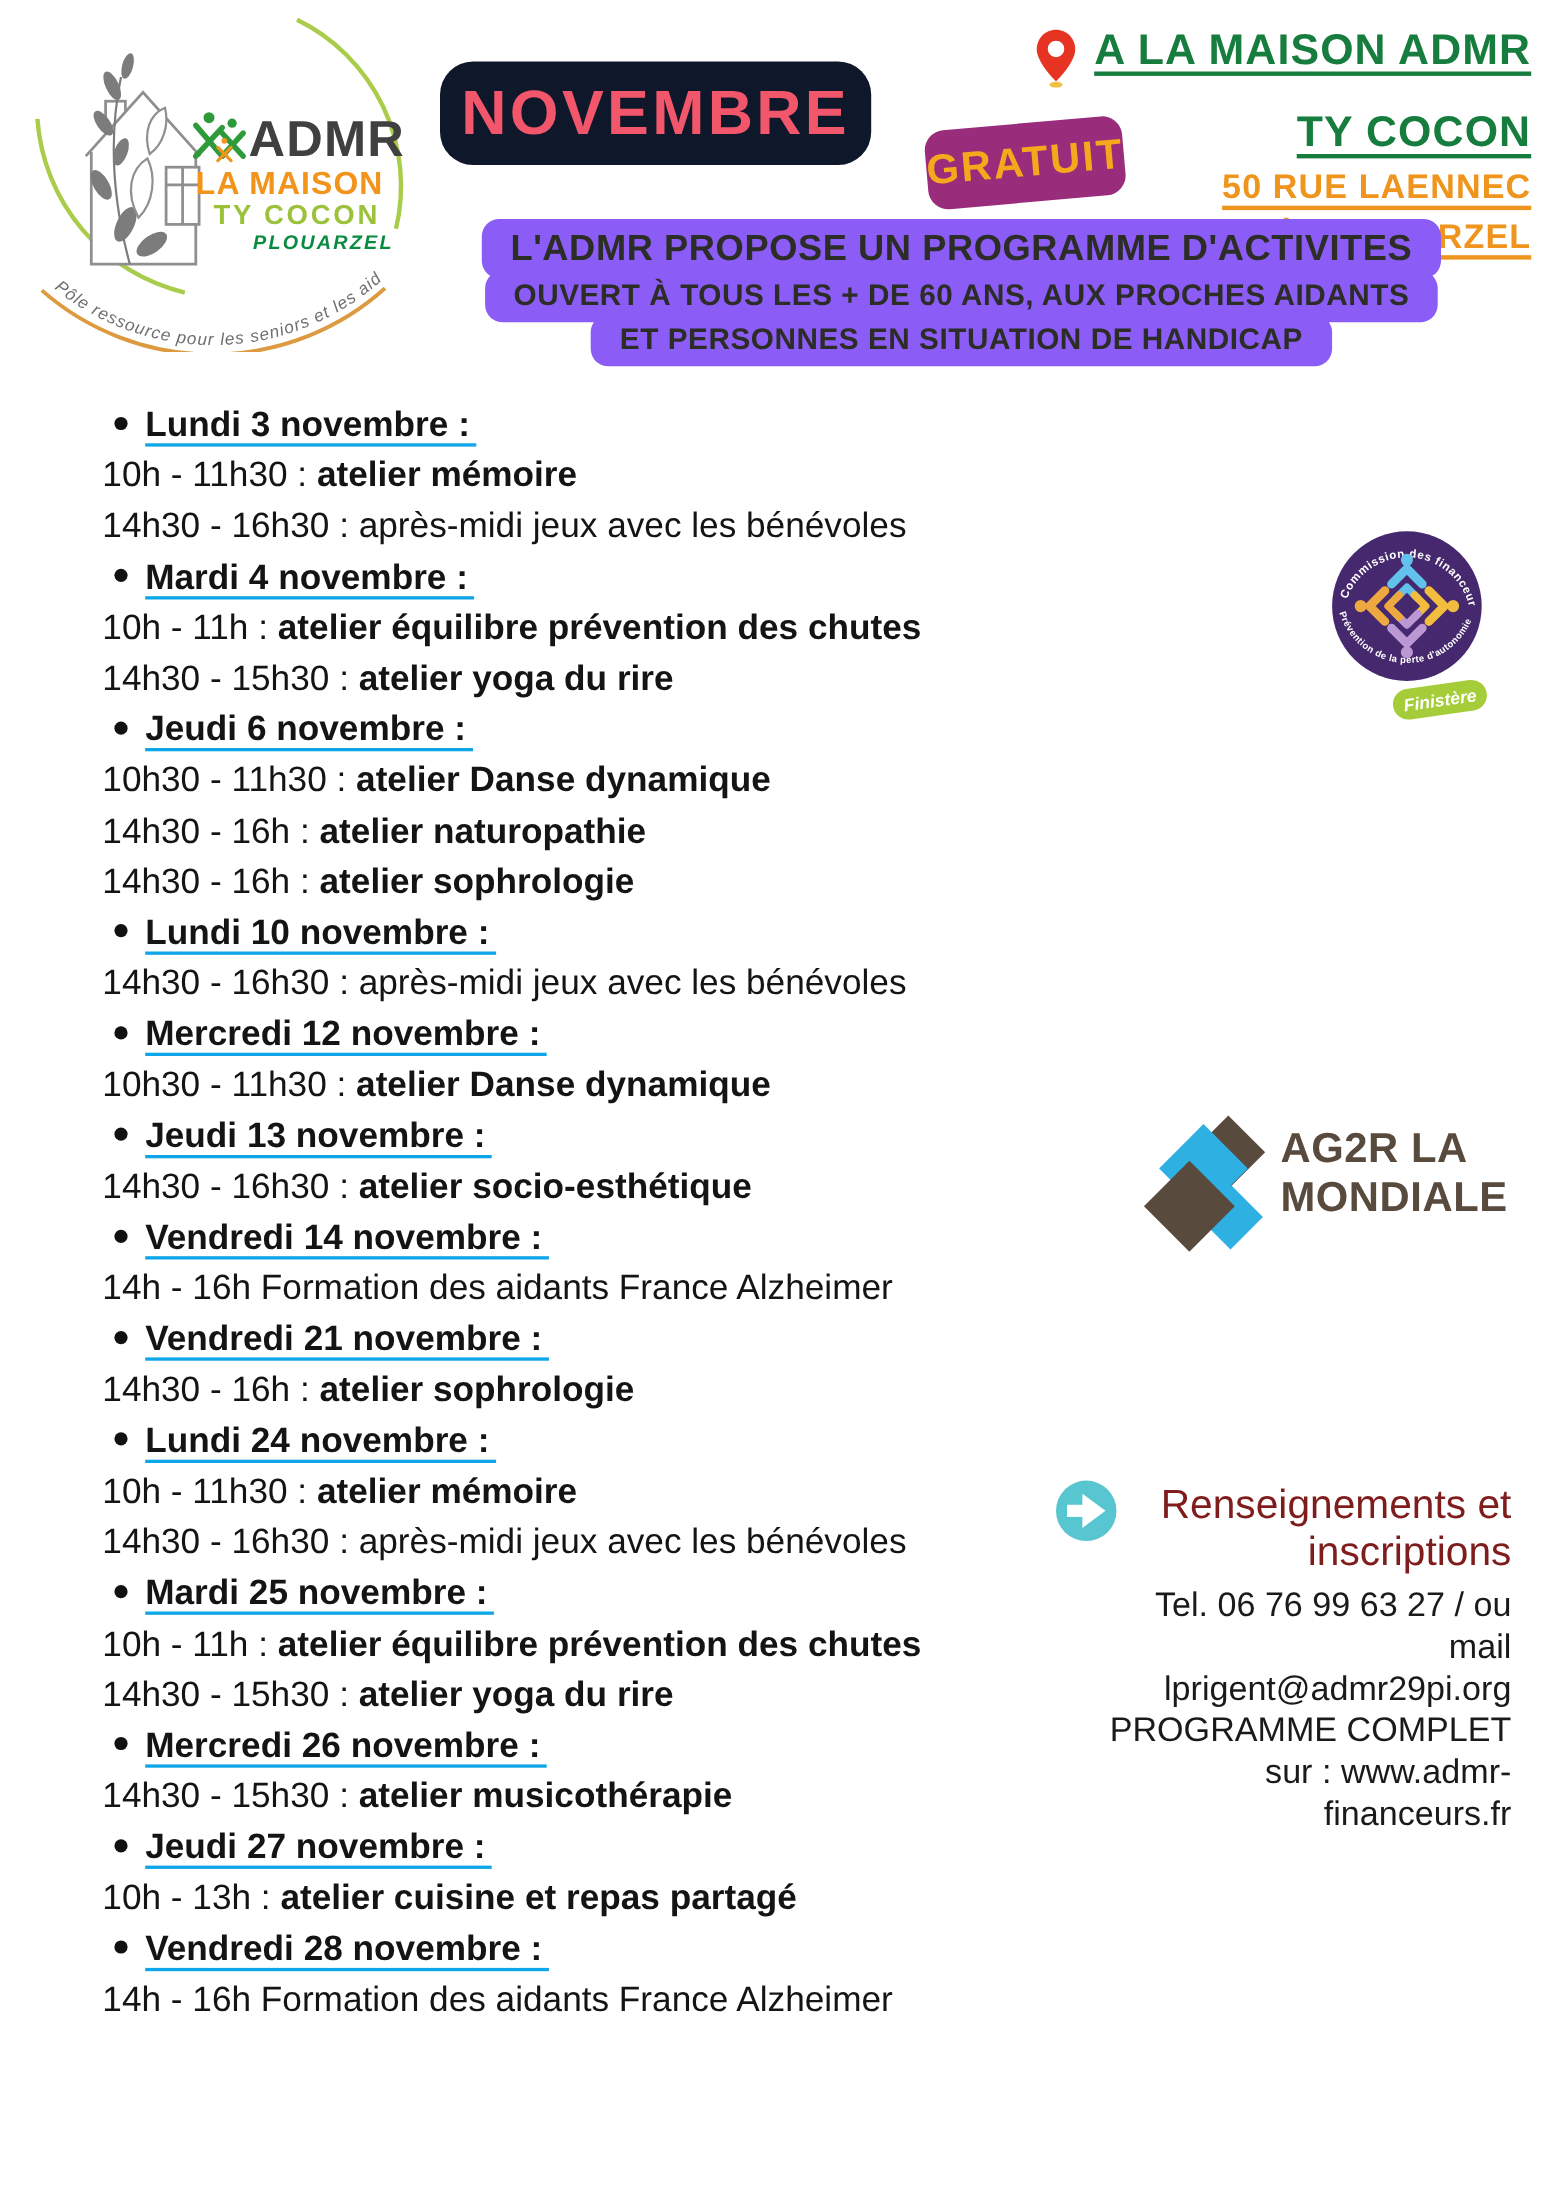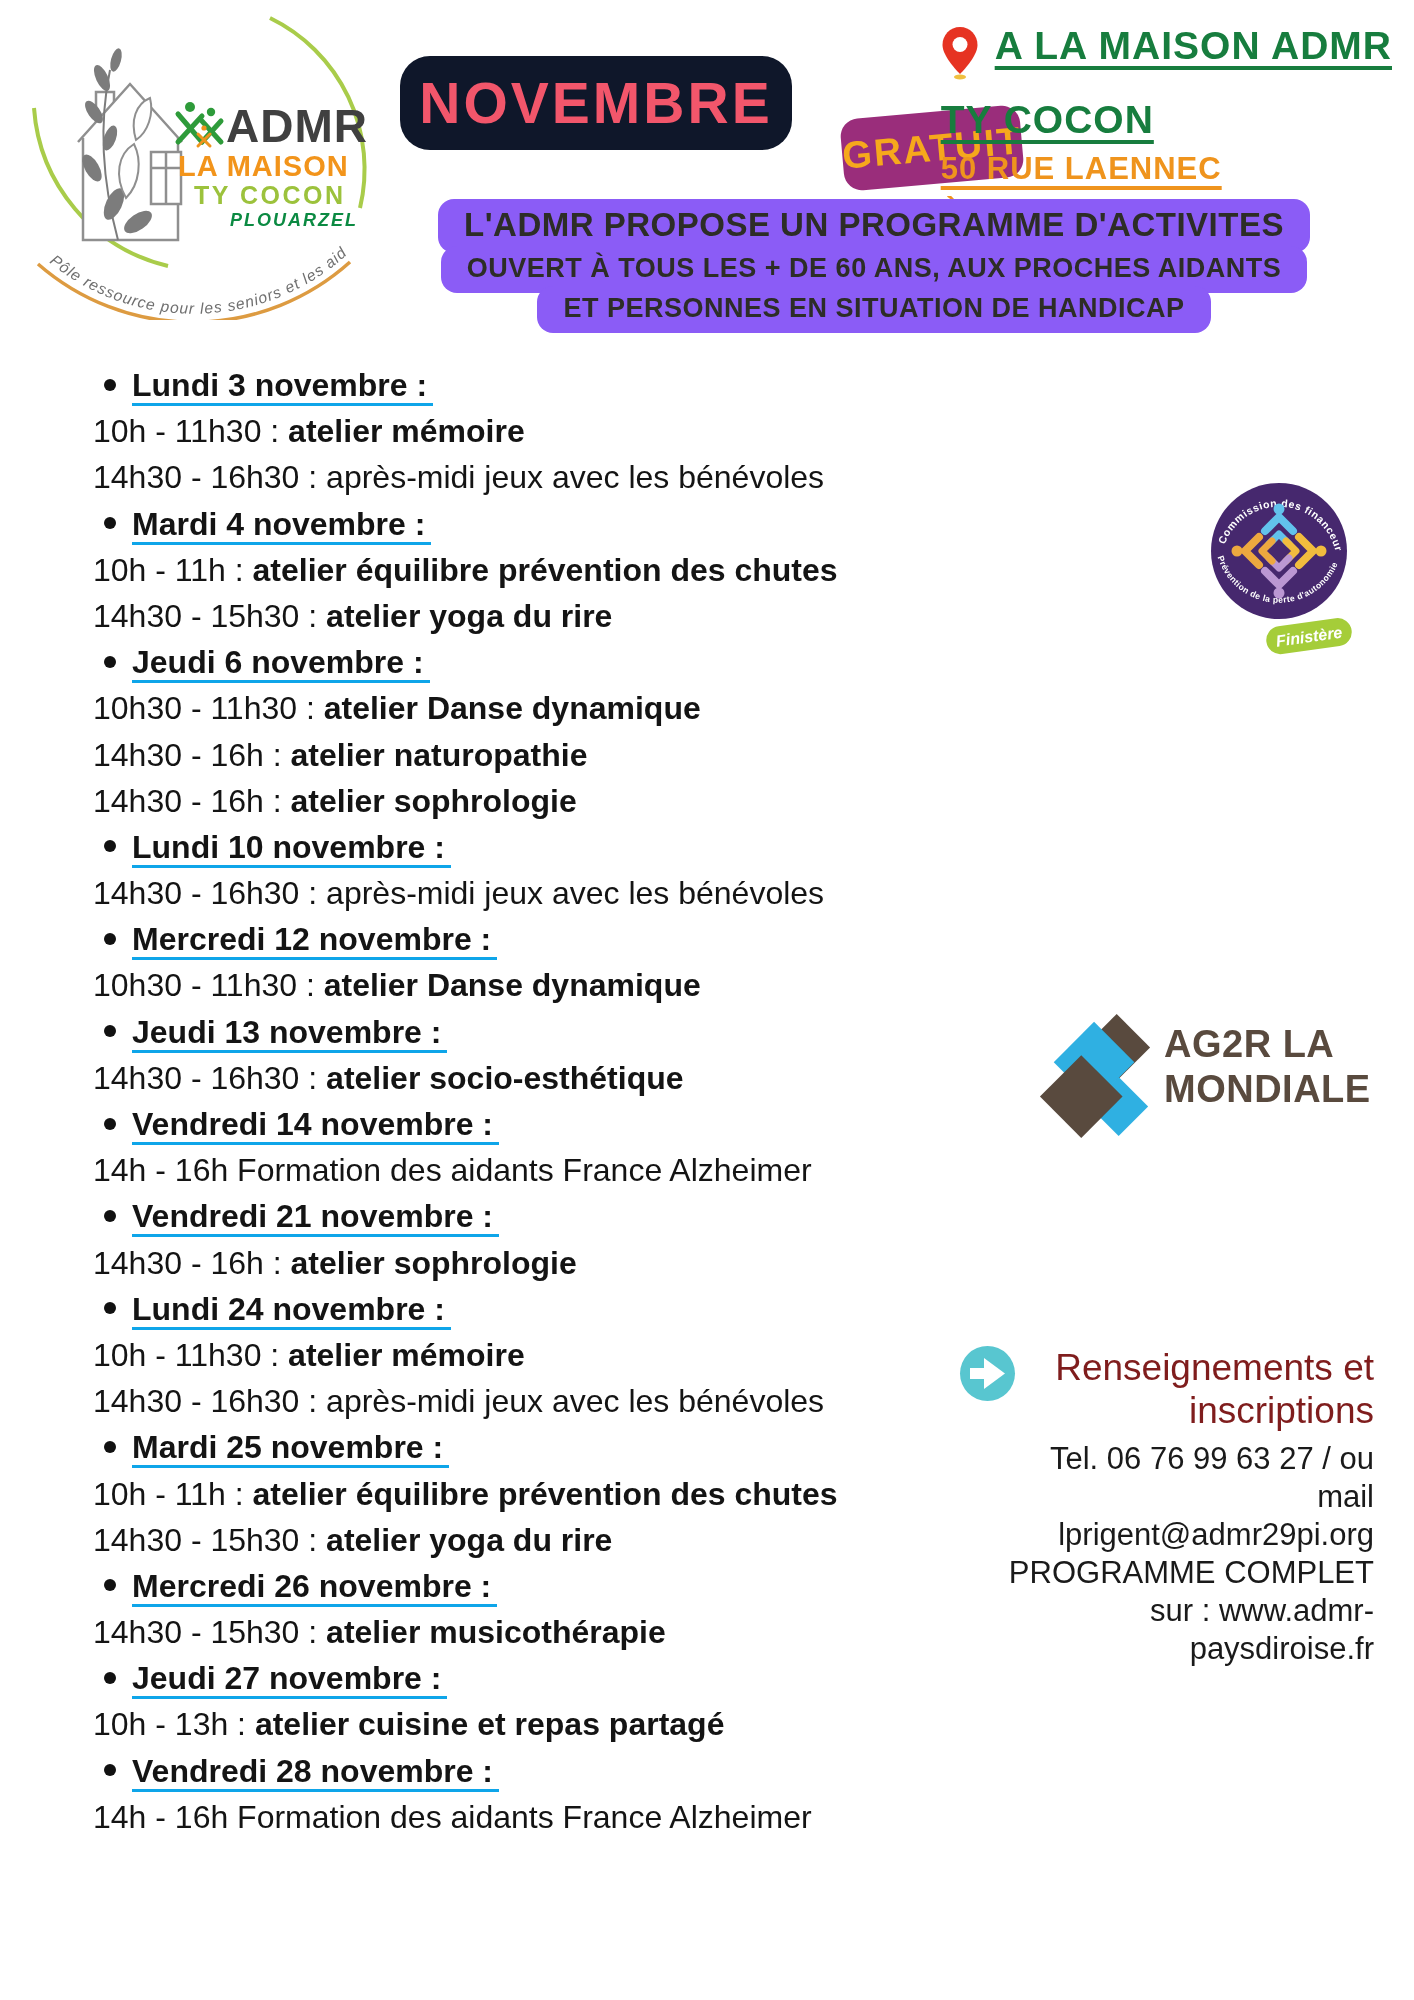--- a/index.html
+++ b/index.html
@@ -16,21 +16,21 @@
     display:flex; align-items:center; justify-content:center;
   }
   .month-badge span { font-size:57px; font-weight:bold; letter-spacing:3px; color:#f2566b; }
   .free-badge {
     position:absolute; left:842px; top:112px; width:180px; height:72px;
     background:#9a2d7b; border-radius:18px; transform:rotate(-5deg);
     display:flex; align-items:center; justify-content:center;
   }
   .free-badge span { font-size:38px; font-weight:bold; letter-spacing:2px; color:#f6a81c; }
 
-  .location { position:absolute; right:22px; top:24px; }
+  .location { position:absolute; right:22px; top:24px; text-align:right; }
   .location .l { margin-bottom:9px; white-space:nowrap; }
   .location .big  { font-size:39px; font-weight:bold; letter-spacing:1px; }
   .location .mid  { font-size:31px; font-weight:bold; letter-spacing:1px; }
   .loc-green span.u { color:#177d3e; text-decoration:underline; text-decoration-thickness:4px; text-underline-offset:7px; }
   .loc-orange span.u { color:#ef941d; text-decoration:underline; text-decoration-thickness:4px; text-underline-offset:7px; }
   .pin { display:inline-block; vertical-align:top; margin-right:16px; margin-top:2px; }
 
   .intro { position:absolute; left:424px; top:206px; width:900px; text-align:center; }
   .intro .l {
     display:inline-block; background:#8b5cf6; border-radius:16px;
@@ -346,17 +346,17 @@
   </div>
   <div class="contact">
     <div class="title">Renseignements et</div>
     <div class="title">inscriptions</div>
     <div class="lines">
       <div>Tel. 06 76 99 63 27 / ou</div>
       <div>mail</div>
       <div>lprigent@admr29pi.org</div>
       <div>PROGRAMME COMPLET</div>
       <div>sur : www.admr-</div>
-      <div>paysdiroise.fr</div>
+      <div>financeurs.fr</div>
     </div>
   </div>
 
 </div>
 
 </body></html>

